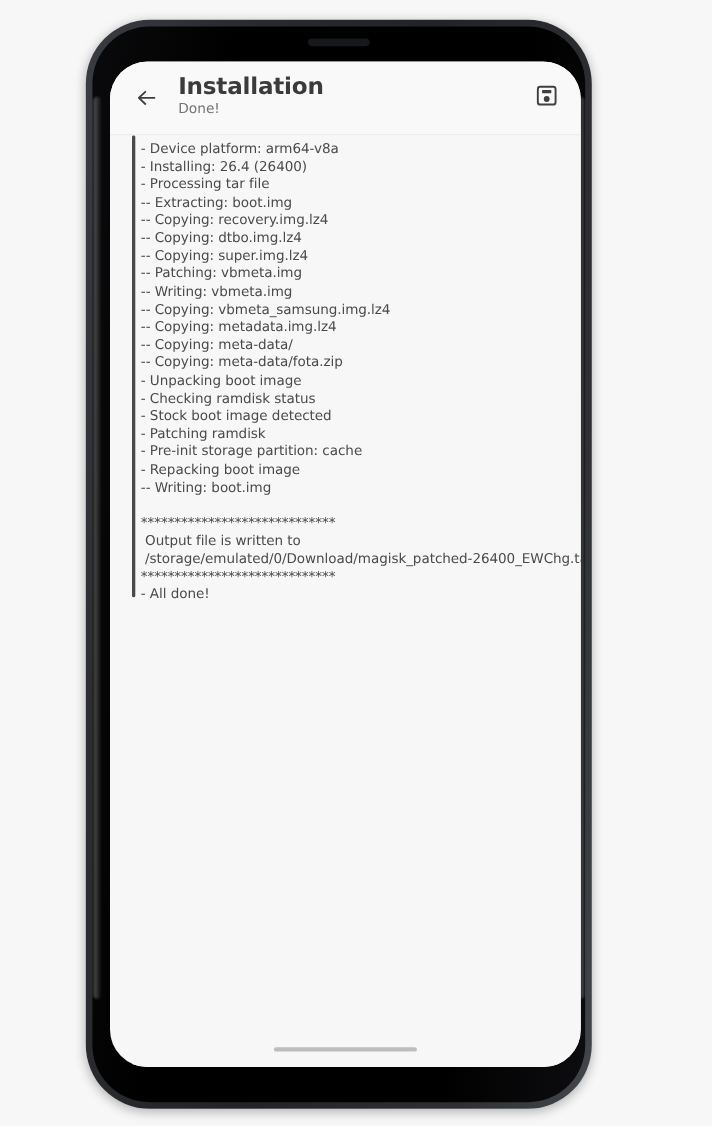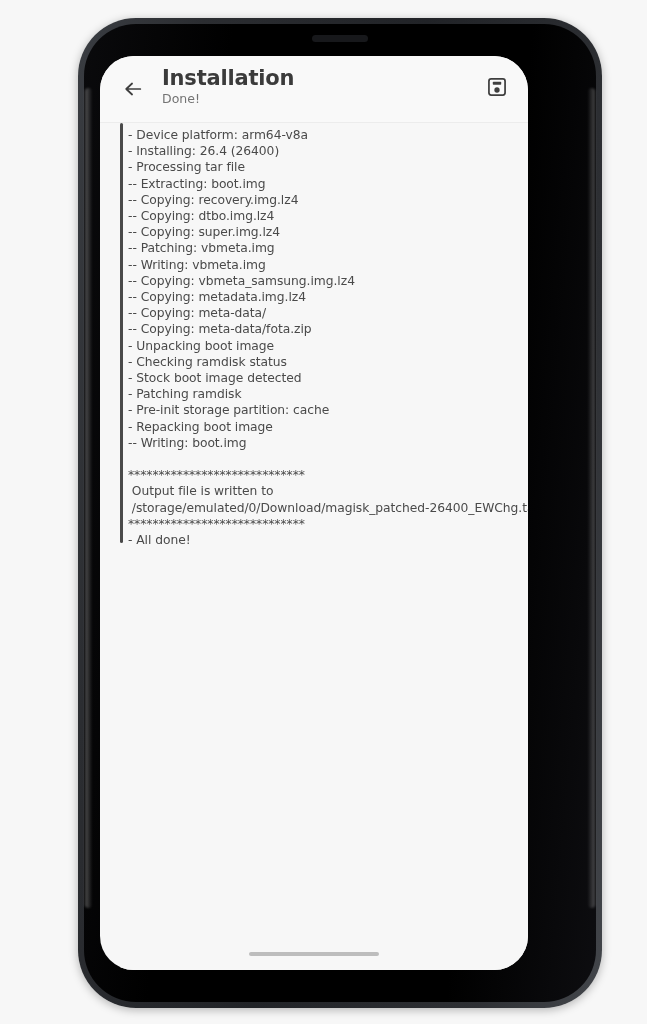--- a/index.html
+++ b/index.html
@@ -12,21 +12,21 @@
     background: #f7f7f7;
     font-family: "DejaVu Sans", sans-serif;
     overflow: hidden;
   }
 
   
   #phone-frame {
     position: absolute;
     left: 78px;
     top: 18px;
-    width: 524px;
+    width: 460px;
     height: 990px;
     border-radius: 58px;
     background: linear-gradient(100deg, #3a3d42 0%, #2b2d31 18%, #212327 50%, #2e3034 82%, #43464b 100%);
     box-shadow: 0 2px 10px rgba(0,0,0,0.28);
   }
   #phone-bezel {
     position: absolute;
     left: 6px;
     top: 6px;
     right: 6px;

